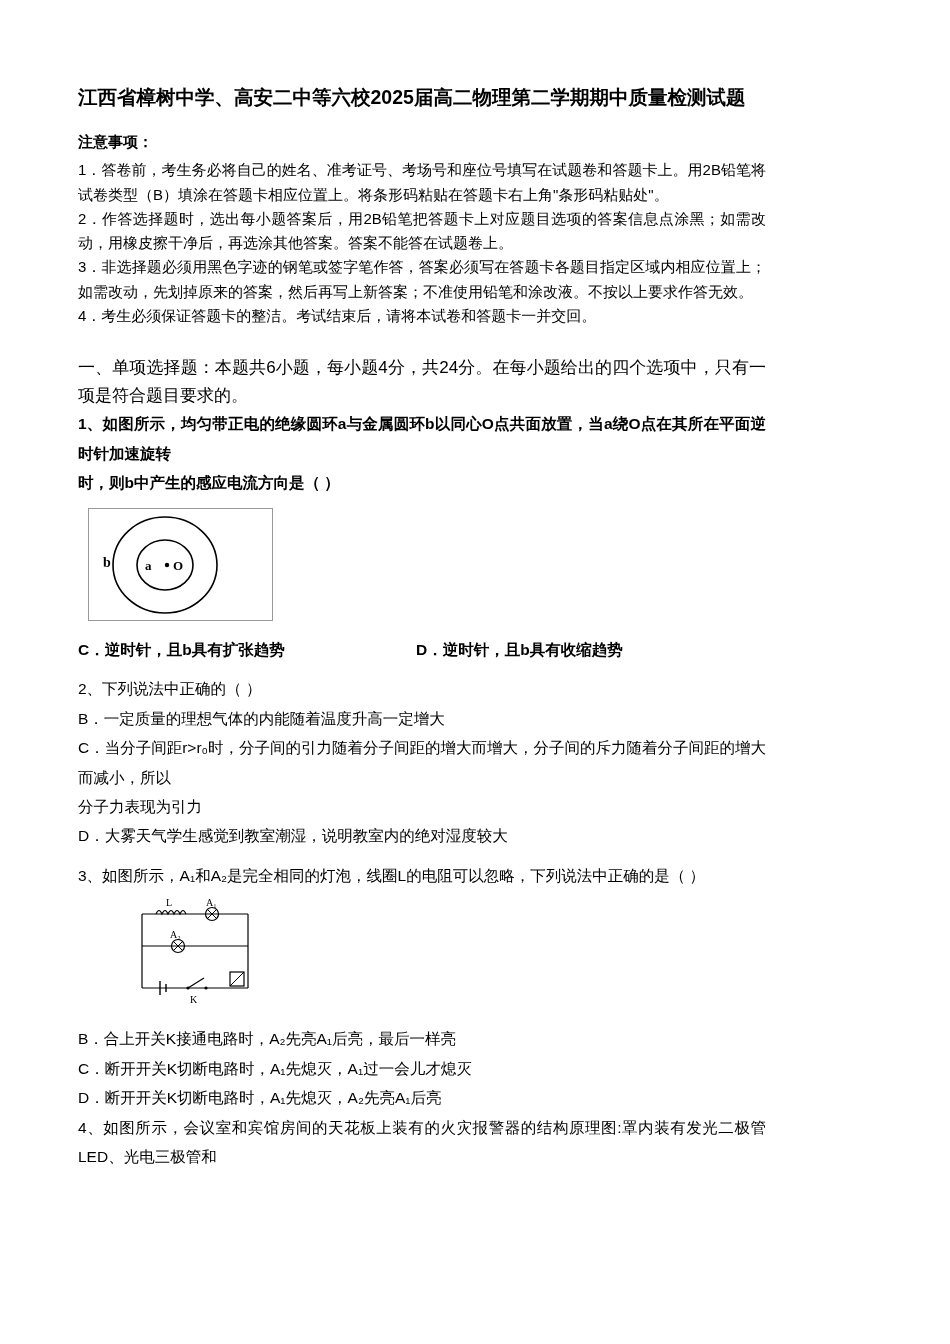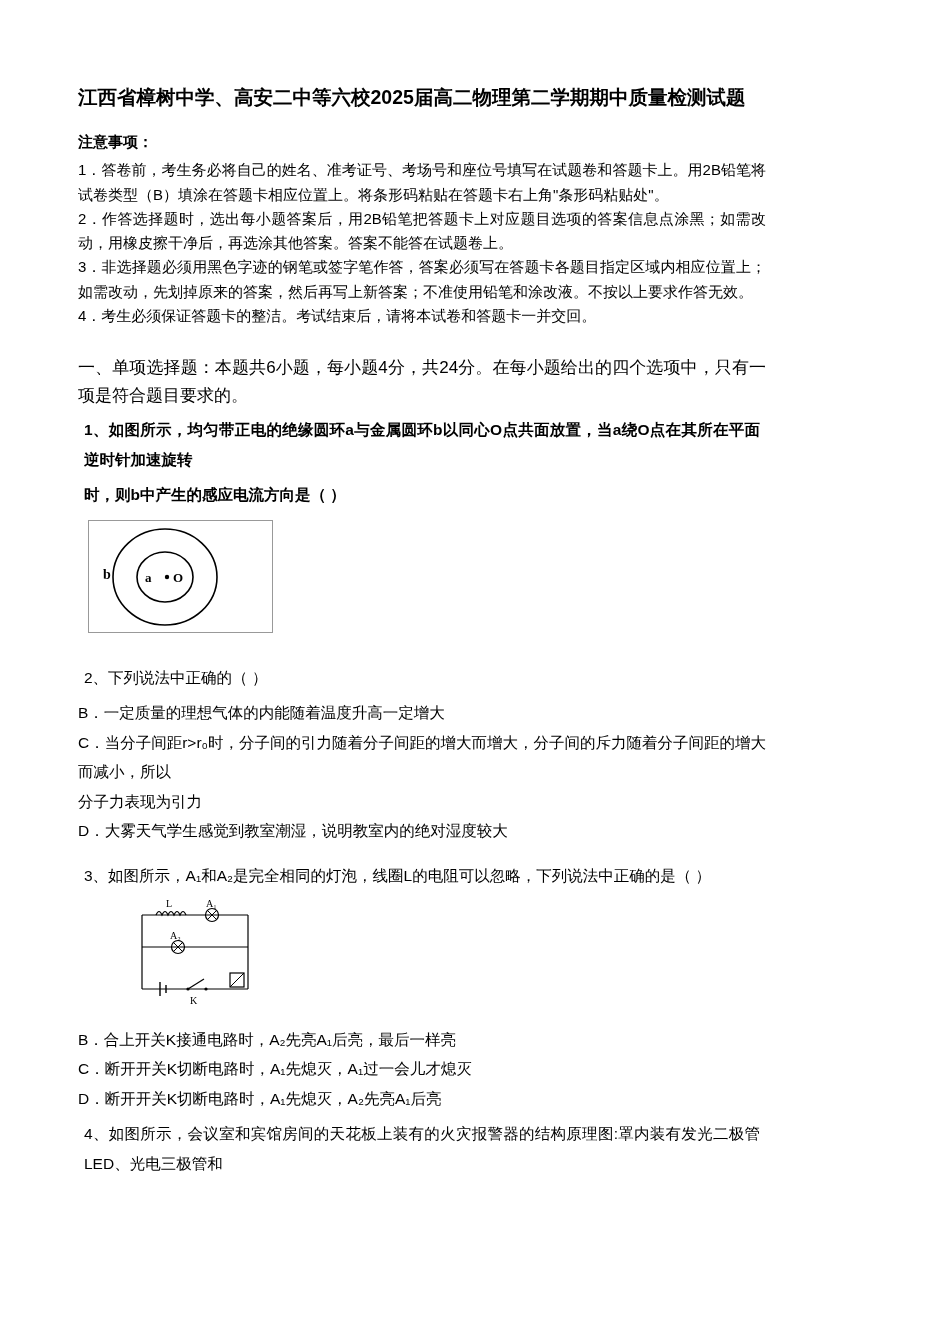--- a/index.html
+++ b/index.html
@@ -48,21 +48,21 @@
     font-family: "Liberation Sans", sans-serif;
     font-size: 17px;
     line-height: 1.62;
     margin: 0;
     text-align: justify;
   }
   .q-stem {
     font-family: "Liberation Sans", sans-serif;
     font-size: 15.5px;
     line-height: 1.9;
-    margin: 6px;
+    margin: 0;
     text-align: justify;
   }
   .opt {
     font-family: "Liberation Sans", sans-serif;
     font-size: 15.5px;
     line-height: 1.9;
     margin: 0;
   }
   .opt-row {
     display: flex;
@@ -111,20 +111,24 @@
     <svg width="183" height="111" viewBox="0 0 183 111">
       <ellipse cx="76" cy="56" rx="52" ry="48" fill="none" stroke="#000" stroke-width="1.6"></ellipse>
       <ellipse cx="76" cy="56" rx="28" ry="25" fill="none" stroke="#000" stroke-width="1.6"></ellipse>
       <circle cx="78" cy="56" r="2.2" fill="#000"></circle>
       <text x="14" y="58" font-family="Liberation Serif, serif" font-size="14" font-weight="bold">b</text>
       <text x="56" y="61" font-family="Liberation Serif, serif" font-size="13" font-weight="bold">a</text>
       <text x="84" y="61" font-family="Liberation Serif, serif" font-size="13" font-weight="bold">O</text>
     </svg>
   </div>
 
+  <div class="opt-row">
+    <div style="font-weight:bold">C．逆时针，且b具有扩张趋势</div>
+    <div style="font-weight:bold">D．逆时针，且b具有收缩趋势</div>
+  </div>
 
   <div class="gap-10"></div>
 
   <p class="q-stem">2、下列说法中正确的（    ）</p>
   <p class="opt">B．一定质量的理想气体的内能随着温度升高一定增大</p>
   <p class="opt">C．当分子间距r&gt;r₀时，分子间的引力随着分子间距的增大而增大，分子间的斥力随着分子间距的增大而减小，所以</p>
   <p class="opt">分子力表现为引力</p>
   <p class="opt">D．大雾天气学生感觉到教室潮湿，说明教室内的绝对湿度较大</p>
 
   <div class="gap-10"></div>

